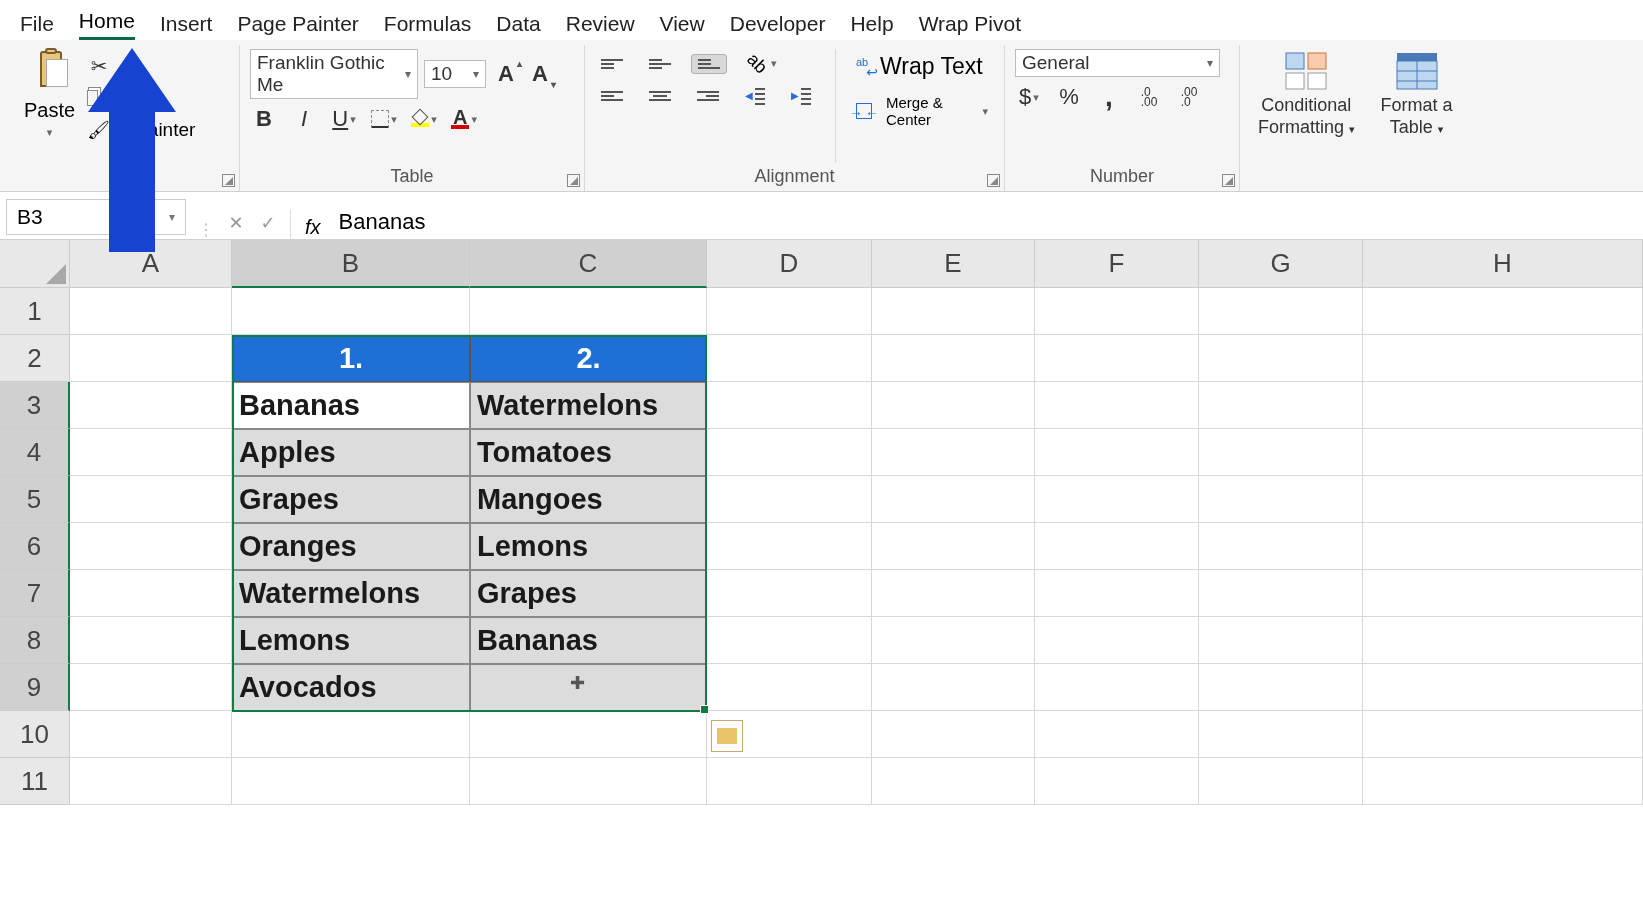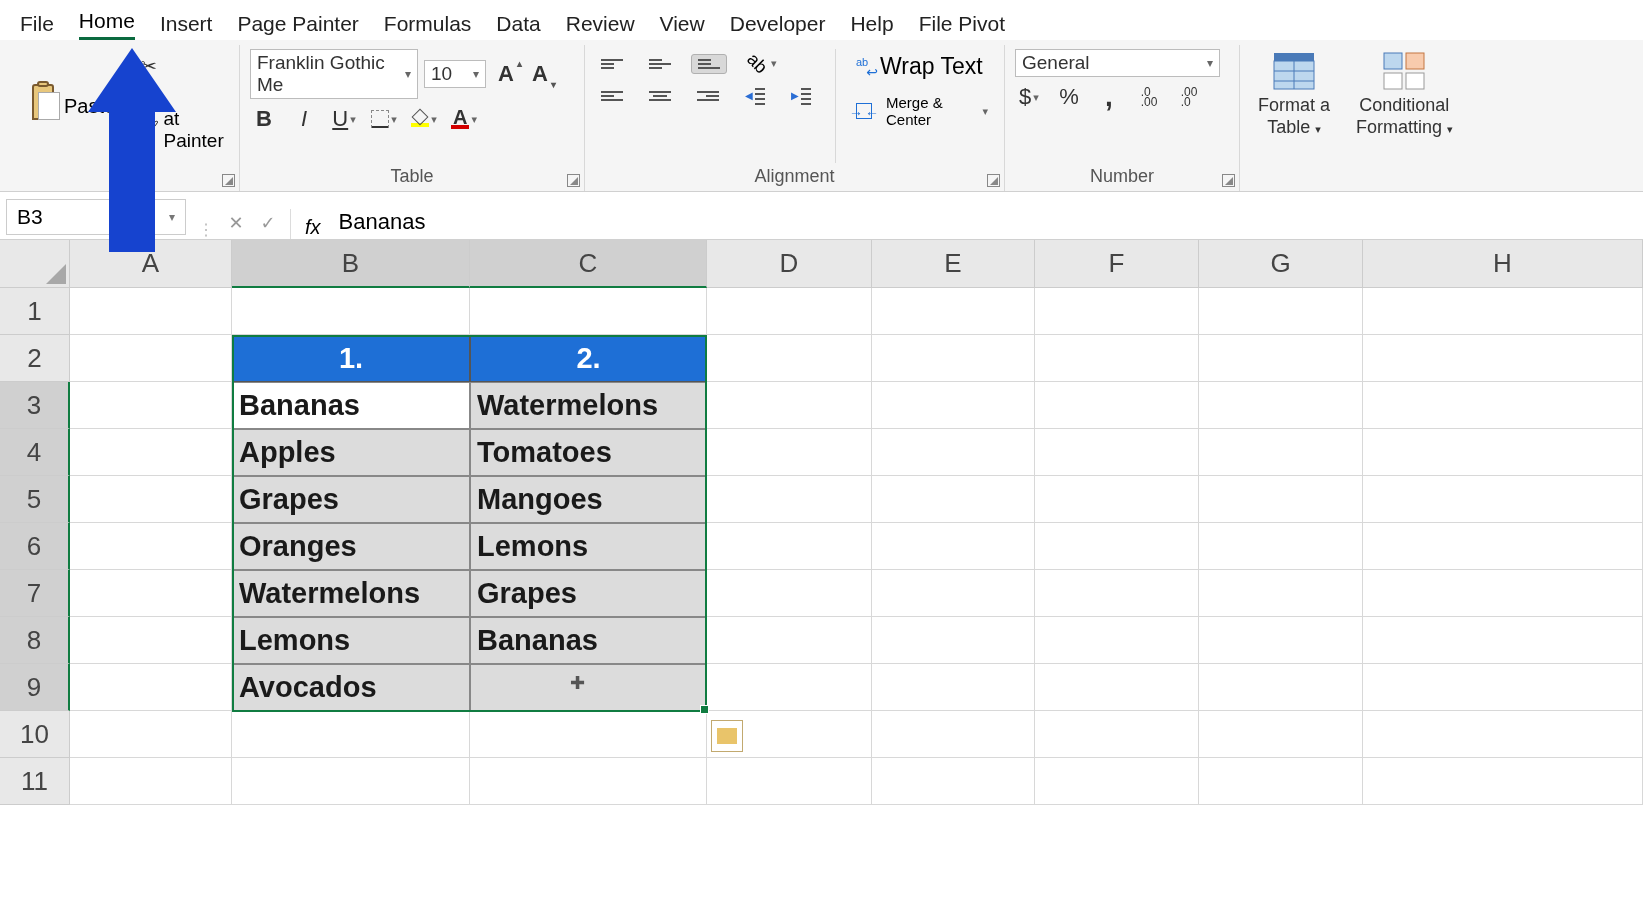--- a/index.html
+++ b/index.html
@@ -14,21 +14,21 @@
     .ribbon { display: flex; align-items: stretch; background: #f5f5f5; border-bottom: 1px solid #d0d0d0; height: 152px; padding: 5px 10px 0 10px;}
     .group { position: relative; display: flex; flex-direction: column; justify-content: flex-start; border-right: 1px solid #d8d8d8; padding: 4px 10px 4px 10px;}
     .group:last-child { border-right: none; }
     .group-body { flex: 1; display: flex; flex-direction: column; justify-content: flex-start;}
     .group-label { text-align: center; font-size: 18px; color: #555; padding-top: 3px;}
     .dlg-launcher {position:absolute; right:4px; bottom:4px; width:13px; height:13px; border:1px solid #888;}
     .dlg-launcher:after{content:"";position:absolute;right:1px;bottom:1px;width:0;height:0;border-left:4px solid transparent;border-top:4px solid transparent;border-right:4px solid #888;border-bottom:4px solid #888;}
     .row { display: flex; align-items: center; gap: 6px; margin-bottom: 6px;}
     
     
-    .paste-big { display: flex; align-items:center; gap:4px; padding:2px 4px;}
+    .paste-big { display: flex; flex-direction: column; align-items:center; gap:4px; padding:2px 4px;}
     .paste-icon { width:36px; height:44px; position:relative;}
     .clip-back{position:absolute;left:8px;top:0;width:22px;height:36px;border:2px solid #7a5a2f;border-radius:3px 3px 0 0;background:#e8c77c;}
     .clip-head{position:absolute;left:13px;top:-3px;width:12px;height:6px;border:2px solid #7a5a2f;border-radius:3px;background:#e8c77c;}
     .clip-paper{position:absolute;left:14px;top:8px;width:22px;height:28px;background:#fff;border:1px solid #aaa;}
     .small-btn {width:24px;height:22px;display:flex;align-items:center;justify-content:center;}
     
     
     .combo { background: #fff; border: 1px solid #bcbcbc; display:flex; align-items:center; padding:2px 6px; font-size:19px; color:#333; justify-content:space-between;}
     .combo .dd{font-size:12px;color:#666;}
     .font-name{width:168px;}
@@ -122,21 +122,21 @@
   <div class="tab">File</div>
   <div class="tab active">Home</div>
   <div class="tab">Insert</div>
   <div class="tab">Page Painter</div>
   <div class="tab">Formulas</div>
   <div class="tab">Data</div>
   <div class="tab">Review</div>
   <div class="tab">View</div>
   <div class="tab">Developer</div>
   <div class="tab">Help</div>
-  <div class="tab">File Pivot</div>
+  <div class="tab">Wrap Pivot</div>
 </div>
 
 <div class="ribbon">
 
   <div class="group" style="width:230px">
     <div class="group-body" style="flex-direction:row;gap:8px;">
       <div class="paste-big">
         <div class="paste-icon">
           <div class="clip-back"></div>
             <div class="clip-head"></div>
@@ -306,38 +306,38 @@
       </div>
     </div>
     <div class="group-label">Number</div>
     <div class="dlg-launcher"></div>
   </div>
 
   <div class="group" style="border-right:none">
     <div class="group-body" style="flex-direction:row;gap:10px;">
       <div class="big-btn">
         <svg class="bigsvg" viewBox="0 0 44 40">
+            <rect x="2" y="2" width="18" height="16" fill="#bdd7ee" stroke="#4a7ab8"></rect>
+            <rect x="24" y="2" width="18" height="16" fill="#f8cbad" stroke="#c37743"></rect>
+            <rect x="2" y="22" width="18" height="16" fill="#fff" stroke="#999"></rect>
+            <rect x="24" y="22" width="18" height="16" fill="#fff" stroke="#999"></rect>
+          </svg>
+        <div><span style="white-space:pre-line">Conditional
+Formatting</span> <span class="dd">▾</span></div>
+      </div>
+      <div class="big-btn">
+        <svg class="bigsvg" viewBox="0 0 44 40">
             <rect x="2" y="2" width="40" height="8" fill="#4a7ab8"></rect>
             <rect x="2" y="10" width="40" height="28" fill="#bdd7ee" stroke="#4a7ab8"></rect>
             <line x1="2" y1="20" x2="42" y2="20" stroke="#4a7ab8"></line>
             <line x1="2" y1="30" x2="42" y2="30" stroke="#4a7ab8"></line>
             <line x1="22" y1="2" x2="22" y2="38" stroke="#4a7ab8"></line>
           </svg>
         <div><span style="white-space:pre-line">Format a
 Table</span> <span class="dd">▾</span></div>
-      </div>
-      <div class="big-btn">
-        <svg class="bigsvg" viewBox="0 0 44 40">
-            <rect x="2" y="2" width="18" height="16" fill="#bdd7ee" stroke="#4a7ab8"></rect>
-            <rect x="24" y="2" width="18" height="16" fill="#f8cbad" stroke="#c37743"></rect>
-            <rect x="2" y="22" width="18" height="16" fill="#fff" stroke="#999"></rect>
-            <rect x="24" y="22" width="18" height="16" fill="#fff" stroke="#999"></rect>
-          </svg>
-        <div><span style="white-space:pre-line">Conditional
-Formatting</span> <span class="dd">▾</span></div>
       </div>
     </div>
   </div>
 </div>
 
 <div class="fbar">
   <div class="namebox">
       <span>B3</span>
       <span style="font-size:12px;color:#777">▾</span>
     </div>

